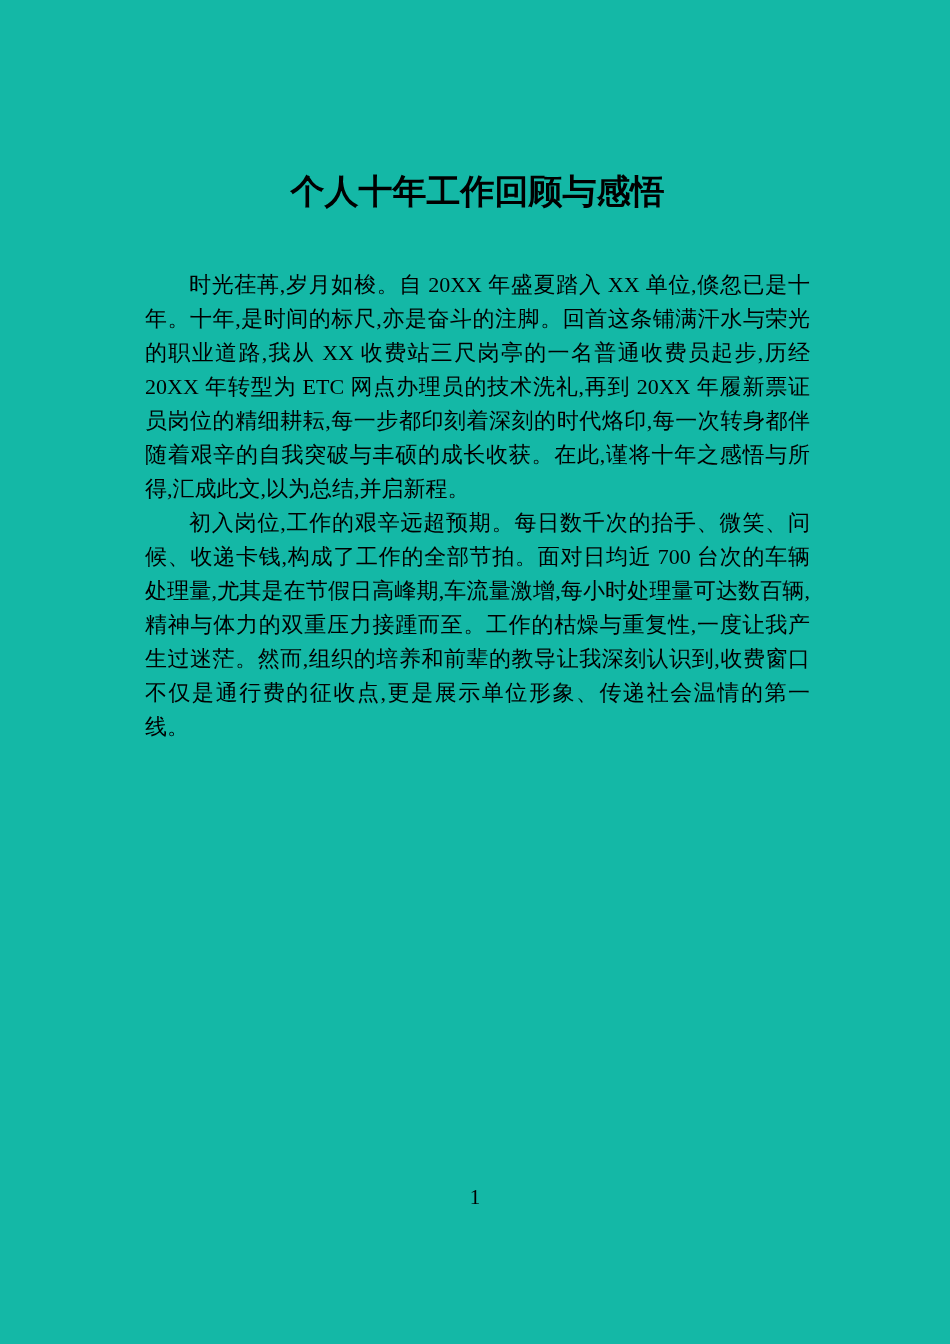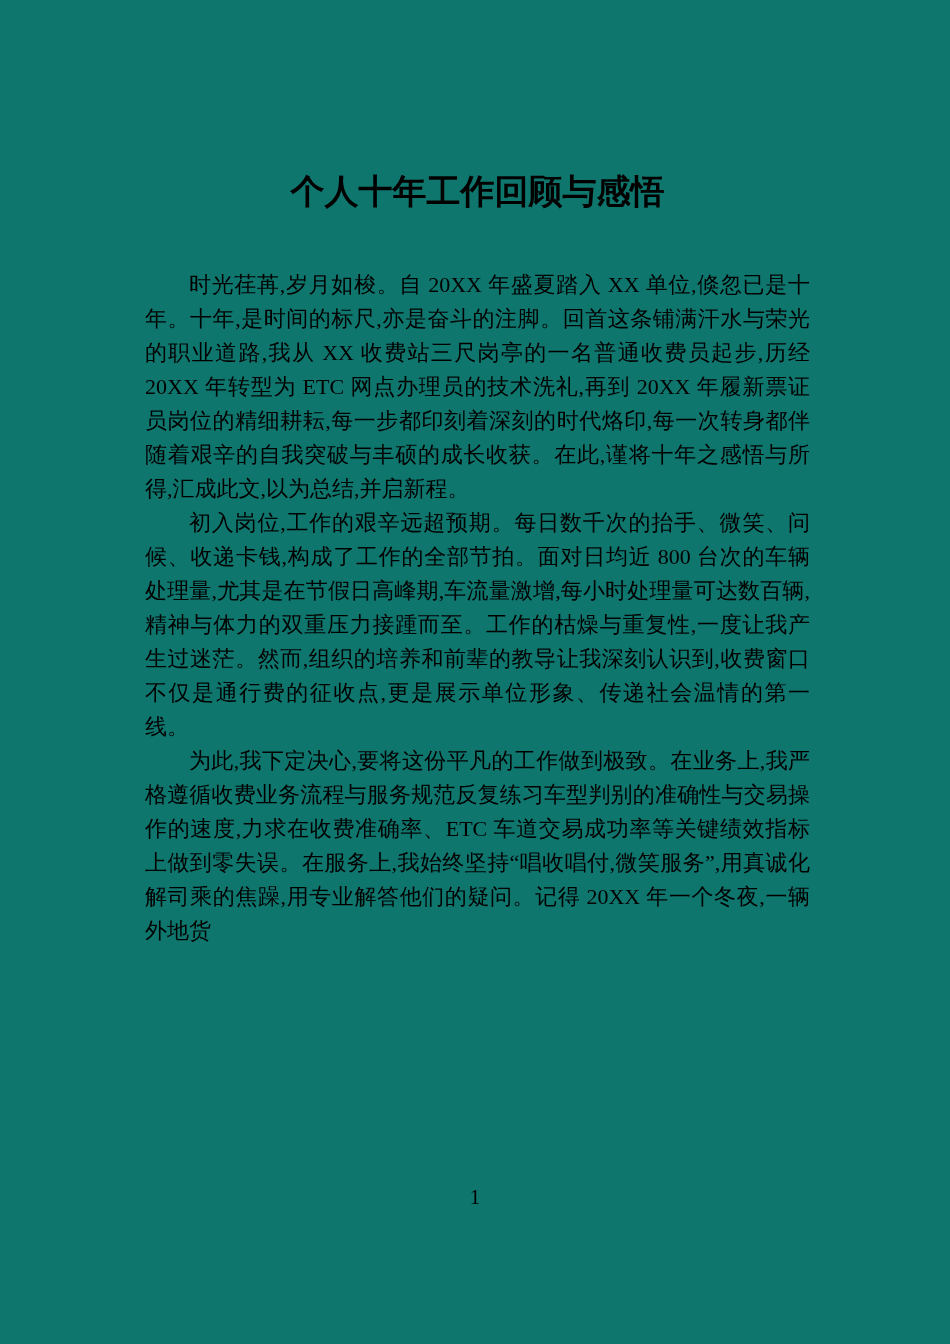--- a/index.html
+++ b/index.html
@@ -10,21 +10,21 @@
     background: #ffffff;
     color: #000000;
     font-family: "Liberation Serif", "DejaVu Serif", serif;
     position: relative;
     overflow: hidden;
   }
   .page {
     position: absolute;
     inset: 0;
     padding: 172px 140px 0 145px;
-    background: #0f766e;
+    background: #14b8a6;
   }
   .doc-title {
     font-size: 34px;
     line-height: 40px;
     font-weight: bold;
     text-align: center;
     margin: 0 0 56px 0;
   }
   .doc-body {
     font-size: 22px;
@@ -52,18 +52,17 @@
   }
 </style>
 </head>
 <body>
 
 <div class="page">
   <h1 class="doc-title">个人十年工作回顾与感悟</h1>
 
   <div class="doc-body">
       <p class="para">时光荏苒,岁月如梭。自 20XX 年盛夏踏入 XX 单位,倏忽已是十年。十年,是时间的标尺,亦是奋斗的注脚。回首这条铺满汗水与荣光的职业道路,我从 XX 收费站三尺岗亭的一名普通收费员起步,历经 20XX 年转型为 ETC 网点办理员的技术洗礼,再到 20XX 年履新票证员岗位的精细耕耘,每一步都印刻着深刻的时代烙印,每一次转身都伴随着艰辛的自我突破与丰硕的成长收获。在此,谨将十年之感悟与所得,汇成此文,以为总结,并启新程。</p>
-      <p class="para">初入岗位,工作的艰辛远超预期。每日数千次的抬手、微笑、问候、收递卡钱,构成了工作的全部节拍。面对日均近 800 台次的车辆处理量,尤其是在节假日高峰期,车流量激增,每小时处理量可达数百辆,精神与体力的双重压力接踵而至。工作的枯燥与重复性,一度让我产生过迷茫。然而,组织的培养和前辈的教导让我深刻认识到,收费窗口不仅是通行费的征收点,更是展示单位形象、传递社会温情的第一线。</p>
-      <p class="para">为此,我下定决心,要将这份平凡的工作做到极致。在业务上,我严格遵循收费业务流程与服务规范反复练习车型判别的准确性与交易操作的速度,力求在收费准确率、ETC 车道交易成功率等关键绩效指标上做到零失误。在服务上,我始终坚持“唱收唱付,微笑服务”,用真诚化解司乘的焦躁,用专业解答他们的疑问。记得 20XX 年一个冬夜,一辆外地货</p>
+      <p class="para">初入岗位,工作的艰辛远超预期。每日数千次的抬手、微笑、问候、收递卡钱,构成了工作的全部节拍。面对日均近 700 台次的车辆处理量,尤其是在节假日高峰期,车流量激增,每小时处理量可达数百辆,精神与体力的双重压力接踵而至。工作的枯燥与重复性,一度让我产生过迷茫。然而,组织的培养和前辈的教导让我深刻认识到,收费窗口不仅是通行费的征收点,更是展示单位形象、传递社会温情的第一线。</p>
     </div>
 
   <div class="page-number">1</div>
 </div>
 
 </body></html>

